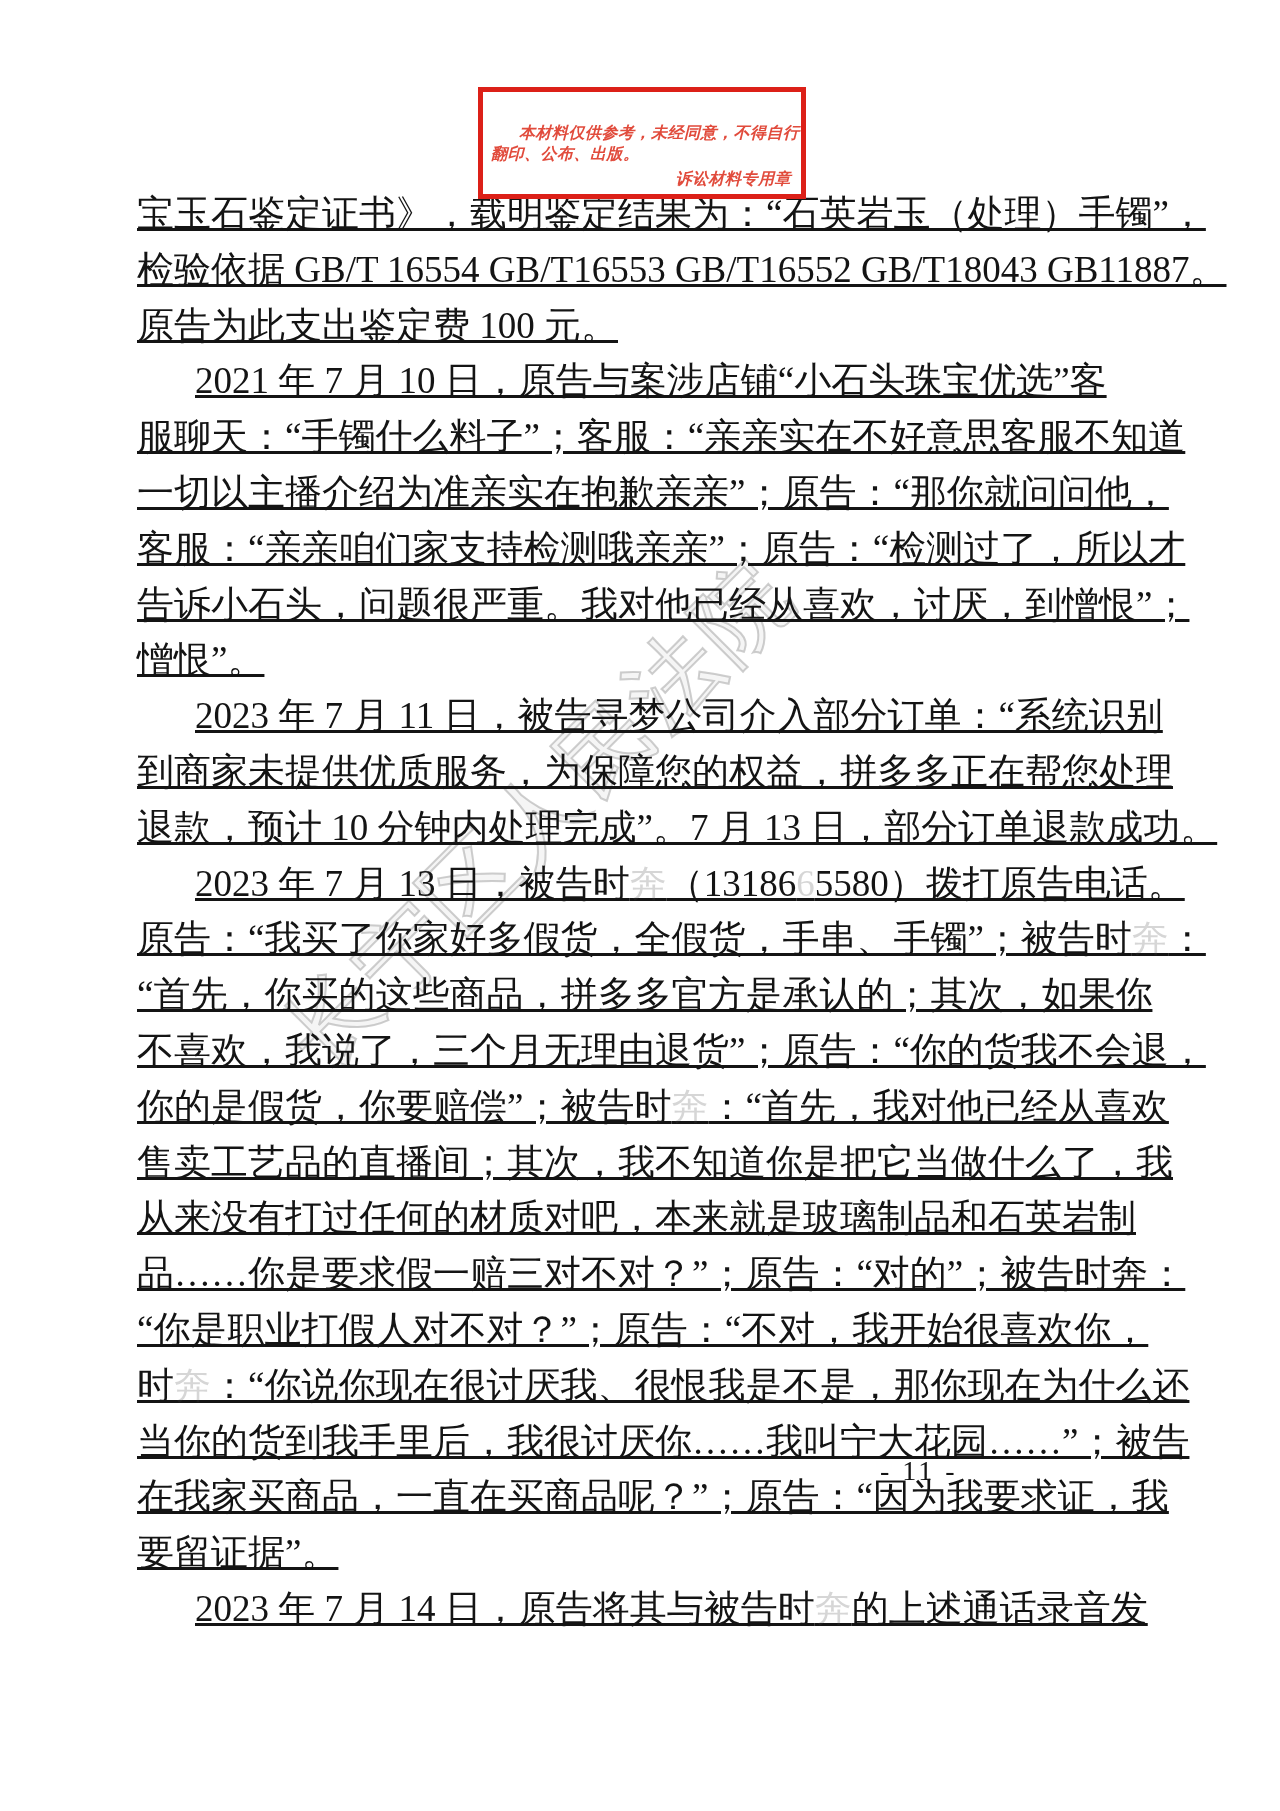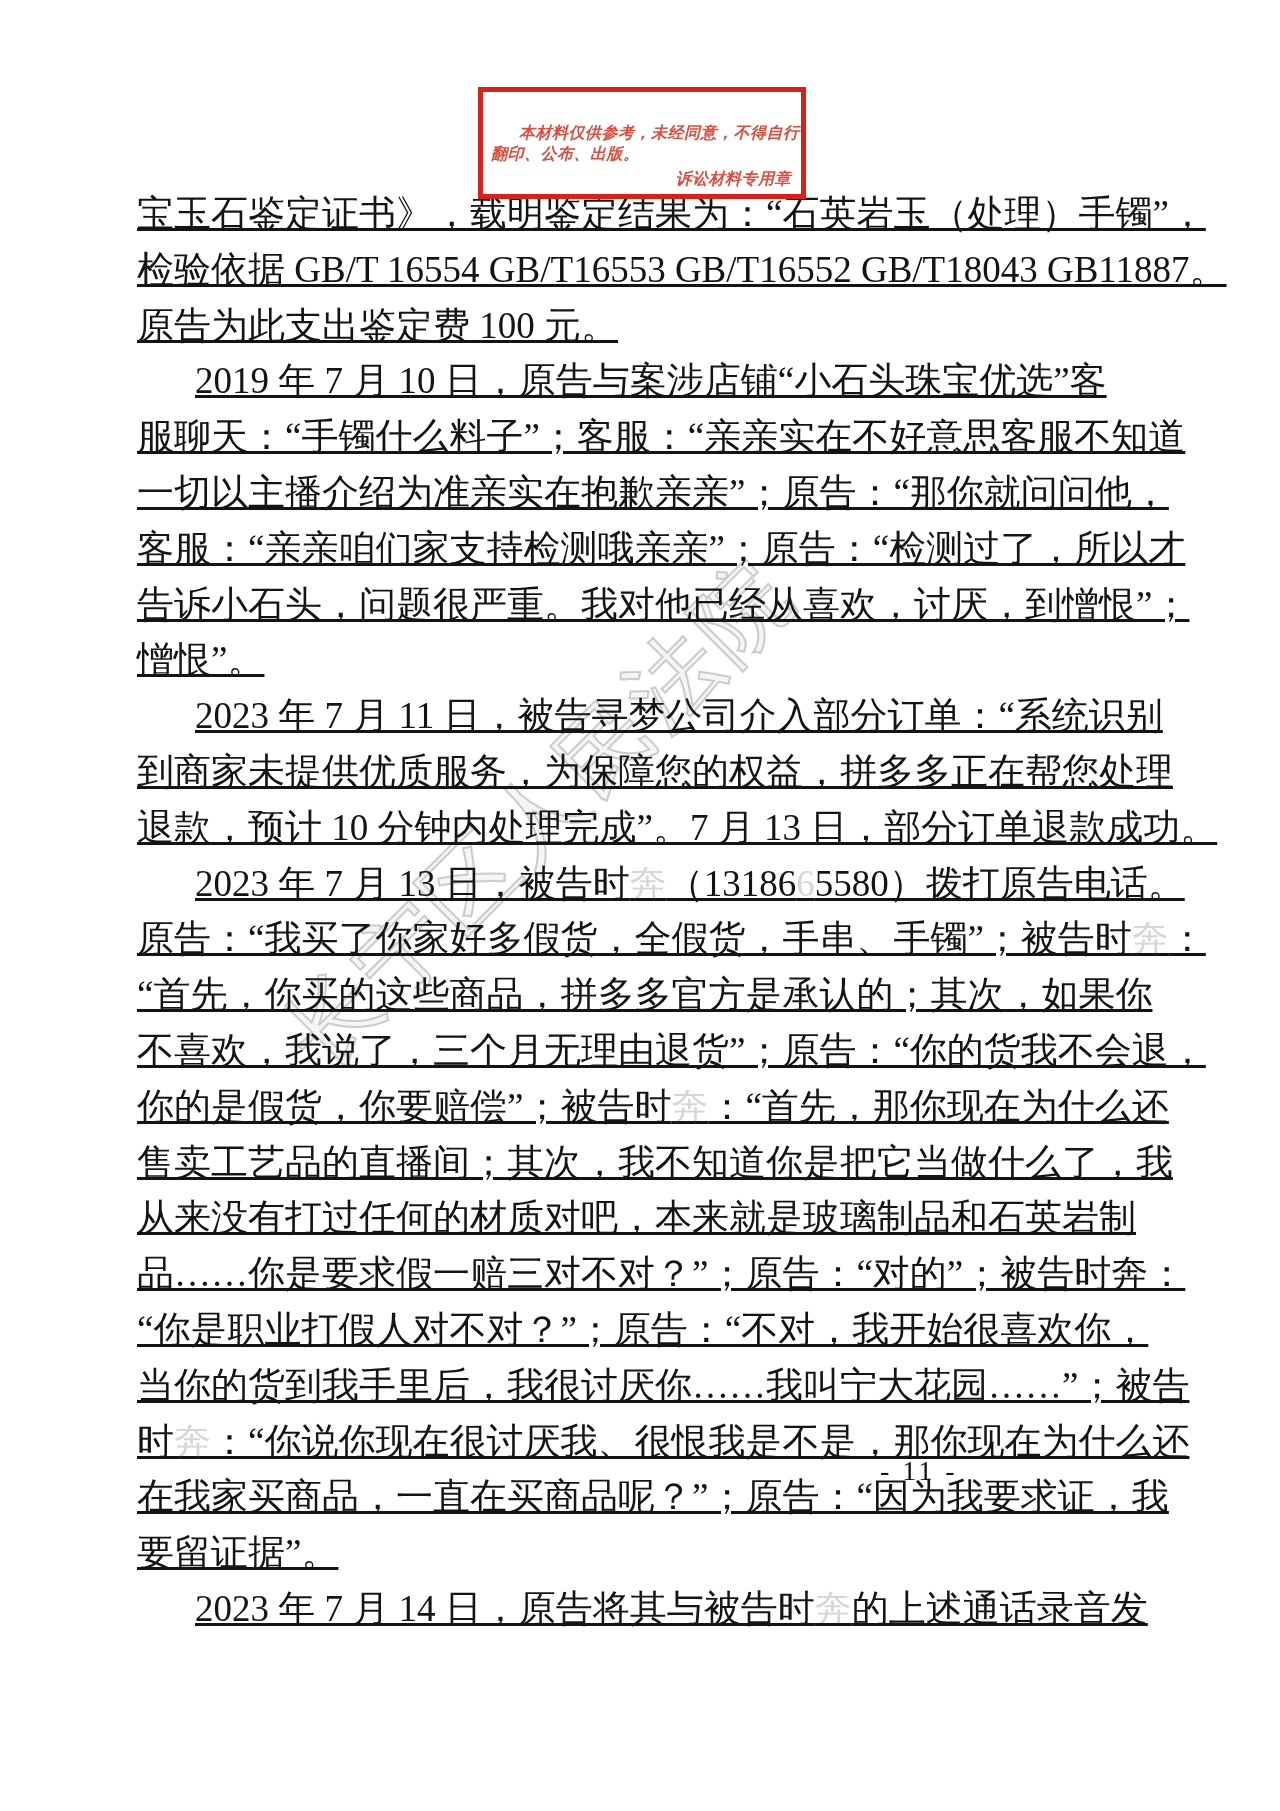--- a/index.html
+++ b/index.html
@@ -84,40 +84,40 @@
   <div class="stamp-box">
     <div class="stamp-line1">本材料仅供参考，未经同意，不得自行</div>
     <div class="stamp-line2">翻印、公布、出版。</div>
     <div class="stamp-seal">诉讼材料专用章</div>
   </div>
 
   <div class="doc-lines">
       <div class="doc-line"><span>宝玉石鉴定证书》，载明鉴定结果为：“石英岩玉（处理）手镯”，</span></div>
       <div class="doc-line"><span>检验依据 GB/T 16554 GB/T16553 GB/T16552 GB/T18043 GB11887。</span></div>
       <div class="doc-line"><span>原告为此支出鉴定费 100 元。</span></div>
-      <div class="doc-line indent"><span>2019 年 7 月 10 日，原告与案涉店铺“小石头珠宝优选”客</span></div>
+      <div class="doc-line indent"><span>2021 年 7 月 10 日，原告与案涉店铺“小石头珠宝优选”客</span></div>
       <div class="doc-line"><span>服聊天：“手镯什么料子”；客服：“亲亲实在不好意思客服不知道</span></div>
       <div class="doc-line"><span>一切以主播介绍为准亲实在抱歉亲亲”；原告：“那你就问问他，</span></div>
       <div class="doc-line"><span>客服：“亲亲咱们家支持检测哦亲亲”；原告：“检测过了，所以才</span></div>
       <div class="doc-line"><span>告诉小石头，问题很严重。我对他已经从喜欢，讨厌，到憎恨”；</span></div>
       <div class="doc-line"><span>憎恨”。</span></div>
       <div class="doc-line indent"><span>2023 年 7 月 11 日，被告寻梦公司介入部分订单：“系统识别</span></div>
       <div class="doc-line"><span>到商家未提供优质服务，为保障您的权益，拼多多正在帮您处理</span></div>
       <div class="doc-line"><span>退款，预计 10 分钟内处理完成”。7 月 13 日，部分订单退款成功。</span></div>
       <div class="doc-line indent"><span>2023 年 7 月 13 日，被告时</span><span class="faint">奔</span><span>（13186</span><span class="faint">6</span><span>5580）拨打原告电话。</span></div>
       <div class="doc-line"><span>原告：“我买了你家好多假货，全假货，手串、手镯”；被告时</span><span class="faint">奔</span><span>：</span></div>
       <div class="doc-line"><span>“首先，你买的这些商品，拼多多官方是承认的；其次，如果你</span></div>
       <div class="doc-line"><span>不喜欢，我说了，三个月无理由退货”；原告：“你的货我不会退，</span></div>
-      <div class="doc-line"><span>你的是假货，你要赔偿”；被告时</span><span class="faint">奔</span><span>：“首先，那你现在为什么还</span></div>
+      <div class="doc-line"><span>你的是假货，你要赔偿”；被告时</span><span class="faint">奔</span><span>：“首先，我对他已经从喜欢</span></div>
       <div class="doc-line"><span>售卖工艺品的直播间；其次，我不知道你是把它当做什么了，我</span></div>
       <div class="doc-line"><span>从来没有打过任何的材质对吧，本来就是玻璃制品和石英岩制</span></div>
       <div class="doc-line"><span>品……你是要求假一赔三对不对？”；原告：“对的”；被告时奔：</span></div>
       <div class="doc-line"><span>“你是职业打假人对不对？”；原告：“不对，我开始很喜欢你，</span></div>
+      <div class="doc-line"><span>时</span><span class="faint">奔</span><span>：“你说你现在很讨厌我、很恨我是不是，那你现在为什么还</span></div>
       <div class="doc-line"><span>当你的货到我手里后，我很讨厌你……我叫宁大花园……”；被告</span></div>
-      <div class="doc-line"><span>时</span><span class="faint">奔</span><span>：“你说你现在很讨厌我、很恨我是不是，那你现在为什么还</span></div>
       <div class="doc-line"><span>在我家买商品，一直在买商品呢？”；原告：“因为我要求证，我</span></div>
       <div class="doc-line"><span>要留证据”。</span></div>
       <div class="doc-line indent"><span>2023 年 7 月 14 日，原告将其与被告时</span><span class="faint">奔</span><span>的上述通话录音发</span></div>
     </div>
 
   <div class="page-number">- 11 -</div>
 
 </div>
 
 </body></html>

